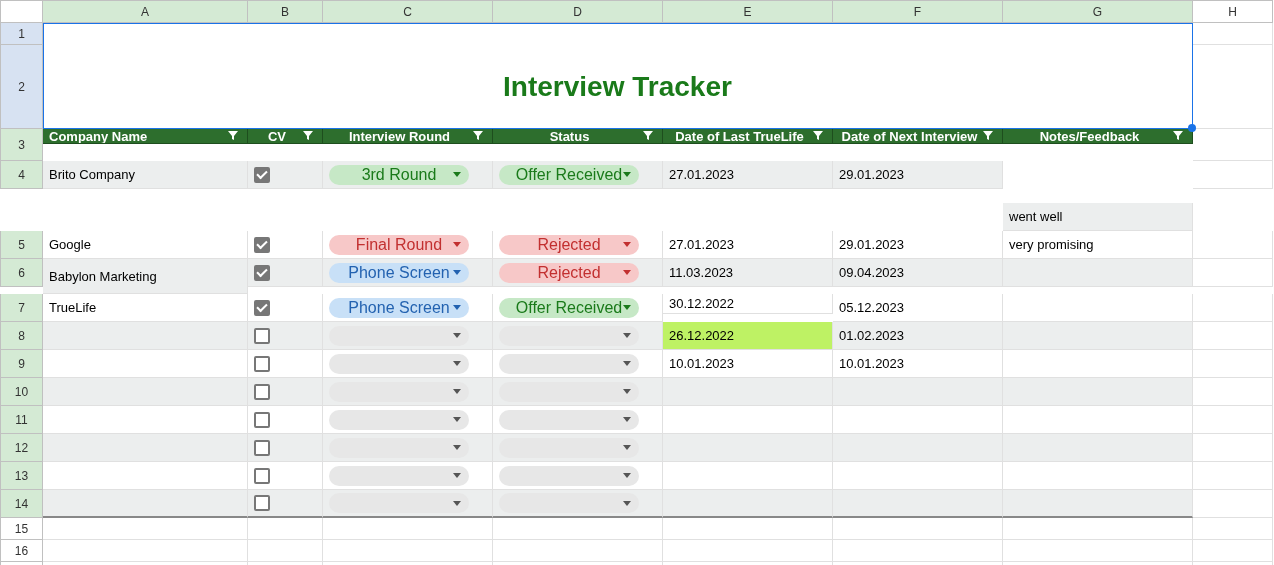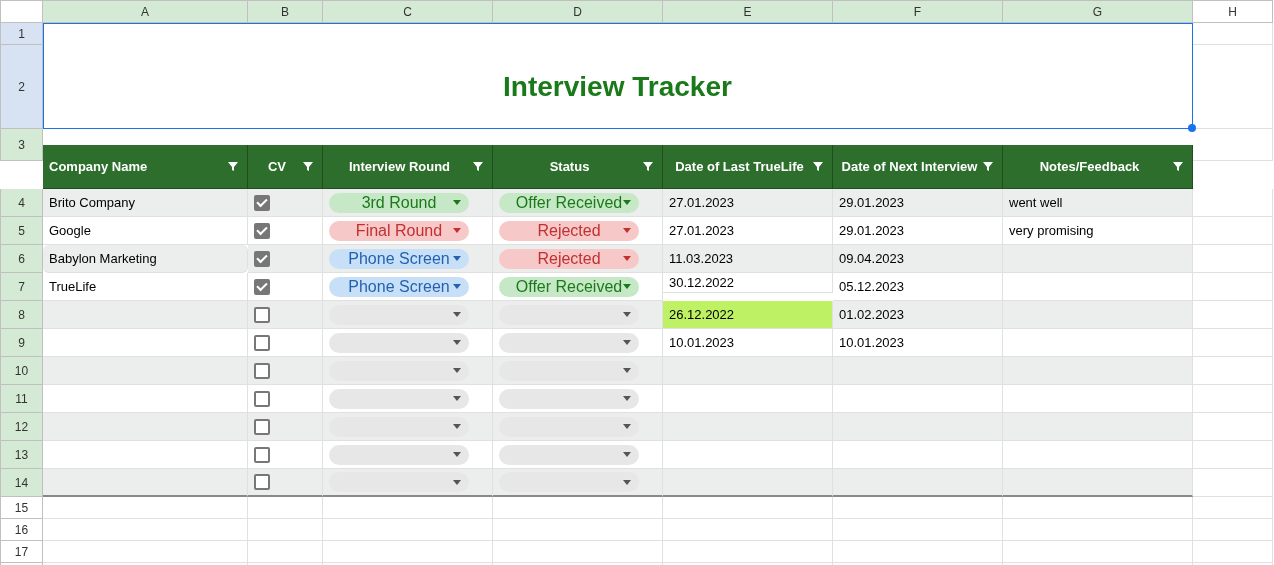--- a/index.html
+++ b/index.html
@@ -48,25 +48,24 @@
     justify-content: center;
     font-size: 28px;
     font-weight: bold;
     color: #1a7a1a;
     border-right: 1px solid #e0e0e0;
   }
   .hdr {
     background: #2d6e2d;
     color: #fff;
     font-weight: bold;
-    height: 44px;
+    height: 15px;
     justify-content: space-between;
     border-right: 1px solid #1e4e1e;
     border-bottom: 1px solid #1e4e1e;
-    margin-top: 16px;
   }
   .hdr.center { justify-content: center; }
   .hdr .label { flex: 1; }
   .hdr.center .label { text-align: center; }
   .filter-icon {
     width: 16px; height: 16px;
     display: flex; align-items: center; justify-content: center;
     cursor: pointer;
     flex-shrink: 0;
   }
@@ -225,21 +224,21 @@
       </div>
     </div>
     <div class="cell center" style="height: 28px; background: rgb(236, 238, 238);">
       <div class="pill green">
         <span>Offer Received</span>
         <span class="arrow"></span>
       </div>
     </div>
     <div class="cell date" style="height: 28px; background: rgb(236, 238, 238);">27.01.2023</div>
     <div class="cell date" style="height: 28px; background: rgb(236, 238, 238);">29.01.2023</div>
-    <div class="cell notes" style="height: 28px; background: rgb(236, 238, 238);">went well</div>
+    <div class="cell notes" style="height: 28px; background: rgb(236, 238, 238); margin-top: 42px;">went well</div>
     <div class="cell" style="height:28px"></div>
     <div class="row-head" style="height:28px">5</div>
     <div class="cell company" style="height:28px">Google</div>
     <div class="cell center" style="height:28px">
       <div class="checkbox checked"></div>
     </div>
     <div class="cell center" style="height:28px">
       <div class="pill red">
         <span>Final Round</span>
         <span class="arrow"></span>
@@ -249,21 +248,21 @@
       <div class="pill red">
         <span>Rejected</span>
         <span class="arrow"></span>
       </div>
     </div>
     <div class="cell date" style="height:28px">27.01.2023</div>
     <div class="cell date" style="height:28px">29.01.2023</div>
     <div class="cell notes" style="height:28px">very promising</div>
     <div class="cell" style="height:28px"></div>
     <div class="row-head" style="height:28px">6</div>
-    <div class="cell company" style="height: 28px; background: rgb(236, 238, 238); border-radius: 6px;">Babylon Marketing</div>
+    <div class="cell company" style="height: 35px; background: rgb(236, 238, 238);">Babylon Marketing</div>
     <div class="cell center" style="height: 28px; background: rgb(236, 238, 238);">
       <div class="checkbox checked"></div>
     </div>
     <div class="cell center" style="height: 28px; background: rgb(236, 238, 238);">
       <div class="pill blue">
         <span>Phone Screen</span>
         <span class="arrow"></span>
       </div>
     </div>
     <div class="cell center" style="height: 28px; background: rgb(236, 238, 238);">

